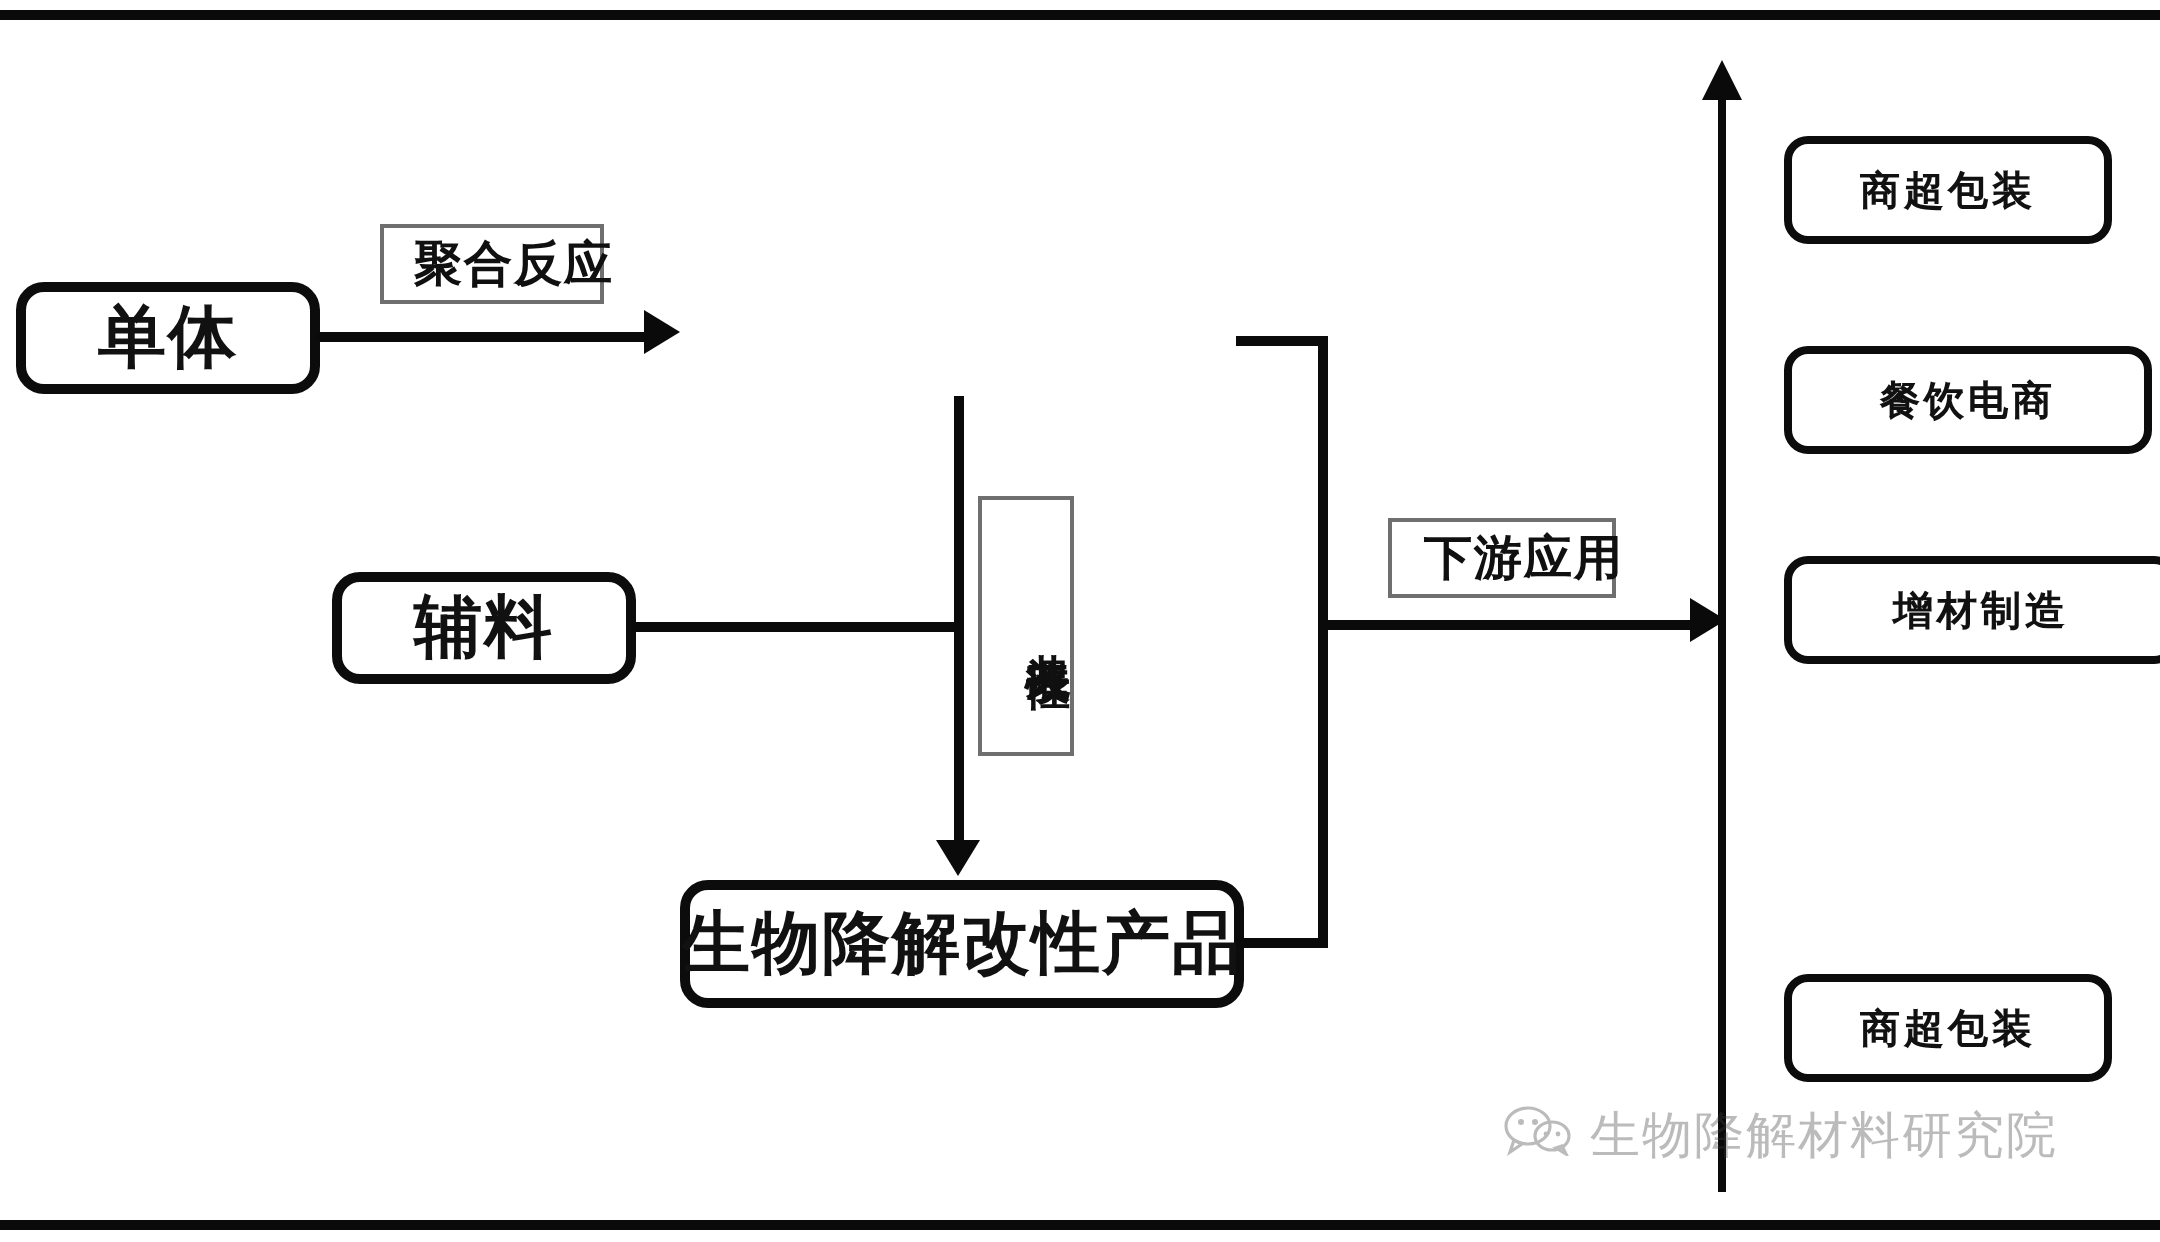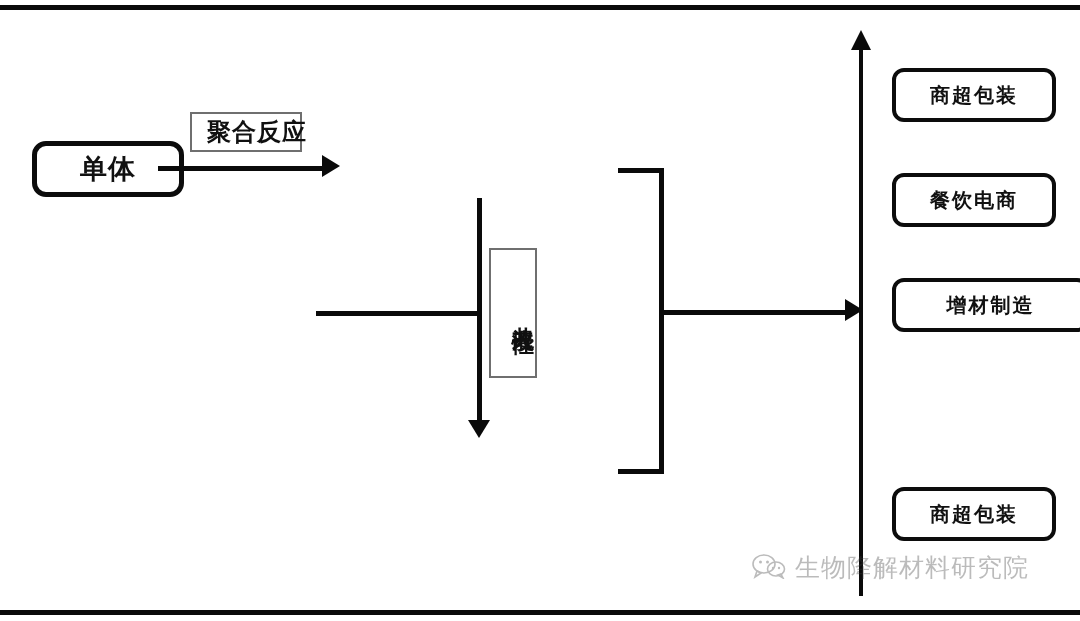--- a/index.html
+++ b/index.html
@@ -38,21 +38,21 @@
     background: #ffffff;
     display: flex;
     align-items: center;
     justify-content: center;
     color: #111111;
     font-family: "DejaVu Serif", "Liberation Serif", serif;
     font-weight: 700;
     letter-spacing: 1px;
     white-space: nowrap;
   }
-  .node.big   { font-size: 27px; margin-left: 24px; }
+  .node.big   { font-size: 34px; }
   .node.app   {
     font-size: 20px;
     border-width: 4px;
     border-radius: 12px;
     letter-spacing: 2px;
   }
 
   
   .edge-label {
     position: absolute;
@@ -135,45 +135,48 @@
 </head>
 <body>
 
 <div id="canvas">
 
   <div class="rule top"></div>
   <div class="rule bottom"></div>
 
   <div class="node big" style="left:8px; top:141px; width:152px; height:56px;">单体</div>
 
+  <div class="node big" style="left:166px; top:286px; width:152px; height:56px;">辅料</div>
 
 
+  <div class="node big" style="left:340px; top:440px; width:282px; height:64px;">生物降解改性产品</div>
 
   <div class="hline" style="left:158px; top:166px; width:168px;"></div>
   <div class="arrow-right" style="left:322px; top:155px;"></div>
   <div class="edge-label" style="left:190px; top:112px; width:112px; height:40px;">聚合反应</div>
 
   <div class="vline" style="left:477px; top:198px; height:228px;"></div>
   <div class="arrow-down" style="left:468px; top:420px;"></div>
 
   <div class="hline" style="left:316px; top:311px; width:166px;"></div>
 
   <div class="edge-label vertical" style="left:489px; top:248px; width:48px; height:130px;">共混改性</div>
 
   <div class="hline" style="left:618px; top:168px; width:46px;"></div>
   <div class="hline" style="left:618px; top:469px; width:46px;"></div>
   <div class="vline" style="left:659px; top:168px; height:306px;"></div>
   <div class="hline" style="left:659px; top:310px; width:196px;"></div>
   <div class="arrow-right" style="left:845px; top:299px;"></div>
+  <div class="edge-label" style="left:694px; top:259px; width:114px; height:40px;">下游应用</div>
 
   <div class="vline" style="left:859px; top:48px; height:548px; width:4px;"></div>
   <div class="arrow-up" style="left:851px; top:30px;"></div>
 
   <div class="node app" style="left:892px; top:68px; width:164px; height:54px;text-align:center;">商超包装</div>
-  <div class="node app" style="left:892px; top:173px; width:164px; height:54px;">餐饮电商</div>
+  <div class="node app" style="left:892px; top:173px; width:184px; height:54px;">餐饮电商</div>
   <div class="node app" style="left:892px; top:278px; width:197px; height:54px;">增材制造</div>
   <div class="node app" style="left:892px; top:487px; width:164px; height:54px;">商超包装</div>
 
   <div id="watermark">
     <span>
       <svg width="34" height="26" viewBox="0 0 34 26" aria-hidden="true">
         <ellipse cx="12" cy="11" rx="11" ry="9" fill="none" stroke="#3c3c3c" stroke-width="1.6"></ellipse>
         <path d="M5 18 L3 24 L9 20 Z" fill="none" stroke="#3c3c3c" stroke-width="1.6"></path>
         <circle cx="8.5" cy="9" r="1.5" fill="#3c3c3c"></circle>
         <circle cx="15.5" cy="9" r="1.5" fill="#3c3c3c"></circle>

